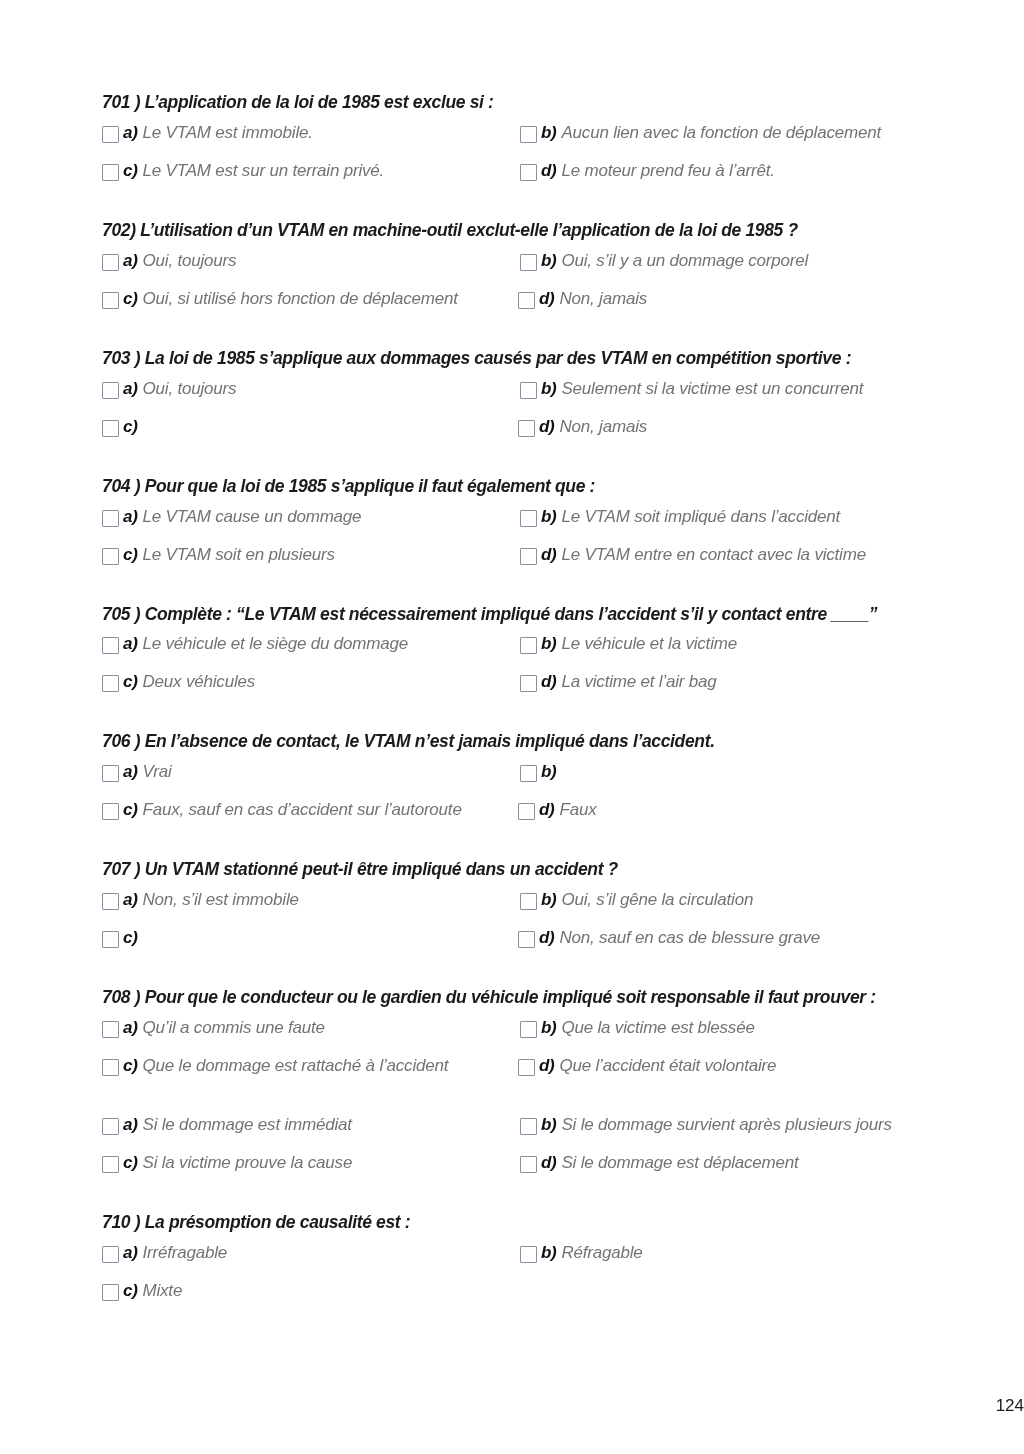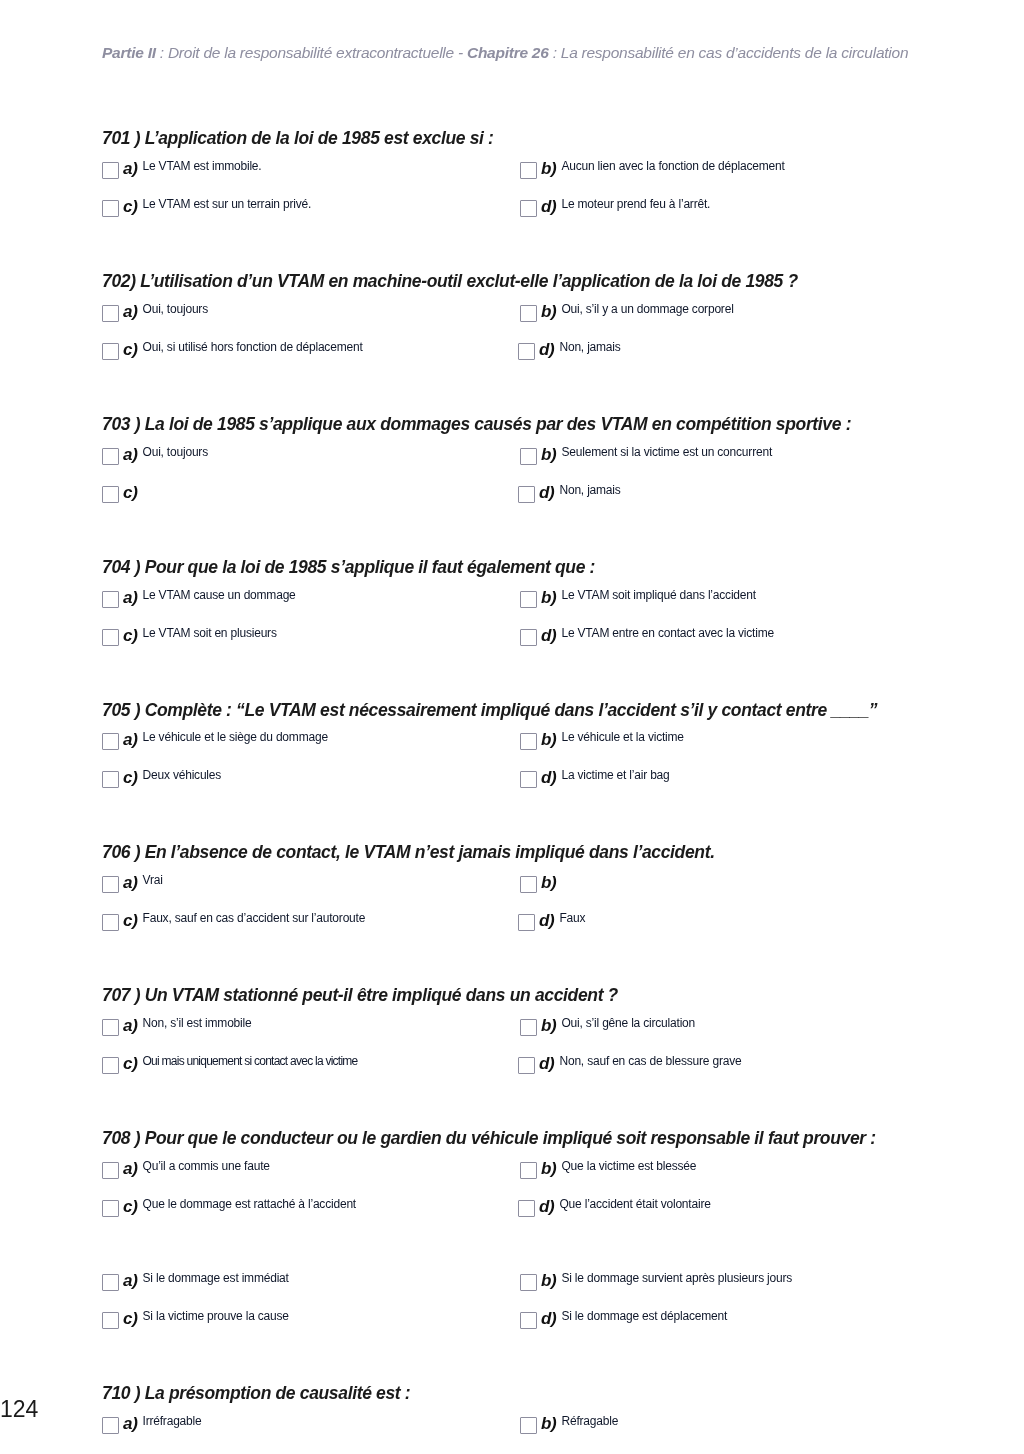--- a/index.html
+++ b/index.html
@@ -37,21 +37,20 @@
     color: #8e8ea0;
   }
   .content {
     position: absolute;
     left: 102px;
     top: 92px;
     width: 860px;
   }
   .qblock {
     margin-bottom: 21px;
-    margin-top: 36px;
   }
   .qtitle {
     font-weight: 700;
     font-style: italic;
     font-size: 17.5px;
     color: #1b1b1b;
     letter-spacing: -0.35px;
     line-height: 1.25;
     margin-bottom: 9px;
     white-space: nowrap;
@@ -83,46 +82,44 @@
   }
   .lbl {
     font-style: italic;
     font-weight: 700;
     font-size: 17px;
     color: #111;
     margin-right: 5px;
     letter-spacing: -0.3px;
   }
   .txt {
-    font-size: 12px;
-    color: #0f172a;
+    font-style: italic;
+    font-size: 17px;
+    color: #737373;
     letter-spacing: -0.2px;
   }
   .txt.cond {
     letter-spacing: -0.75px;
   }
   .pagenum {
     position: absolute;
     left: 0;
     right: 0;
     top: 1396px;
-    text-align: left;
-    font-size: 23px;
+    text-align: right;
+    font-size: 17px;
     color: #1b1b1b;
     font-family: "Liberation Sans", "DejaVu Sans", sans-serif;
   }
 </style>
 </head>
 <body>
 
 <div class="page">
 
-  <div class="header">
-    <b>Partie II</b><span> : </span><span>Droit de la responsabilité extracontractuelle - </span><b>Chapitre 26</b><span> : </span><span>La responsabilité en cas d’accidents de la circulation</span>
-  </div>
 
   <div class="content" id="questions-container">
       <div class="qblock">
         <div class="qtitle">701 ) L’application de la loi de 1985 est exclue si :</div>
         <div class="opt-row">
           <div class="opt left">
             <span class="cb"></span>
             <span class="lbl">a)</span>
             <span class="txt">Le VTAM est immobile.</span>
           </div>
@@ -289,21 +286,20 @@
           <div class="opt right">
             <span class="cb"></span>
             <span class="lbl">b)</span>
             <span class="txt">Oui, s’il gêne la circulation</span>
           </div>
         </div>
         <div class="opt-row">
           <div class="opt left">
             <span class="cb"></span>
             <span class="lbl">c)</span>
-            <span class="txt cond">Oui mais uniquement si contact avec la victime</span>
           </div>
           <div class="opt right right-shift" style="left: 416px;">
             <span class="cb"></span>
             <span class="lbl">d)</span>
             <span class="txt">Non, sauf en cas de blessure grave</span>
           </div>
         </div>
       </div>
       <div class="qblock">
         <div class="qtitle">708 ) Pour que le conducteur ou le gardien du véhicule impliqué soit responsable il faut prouver :</div>

